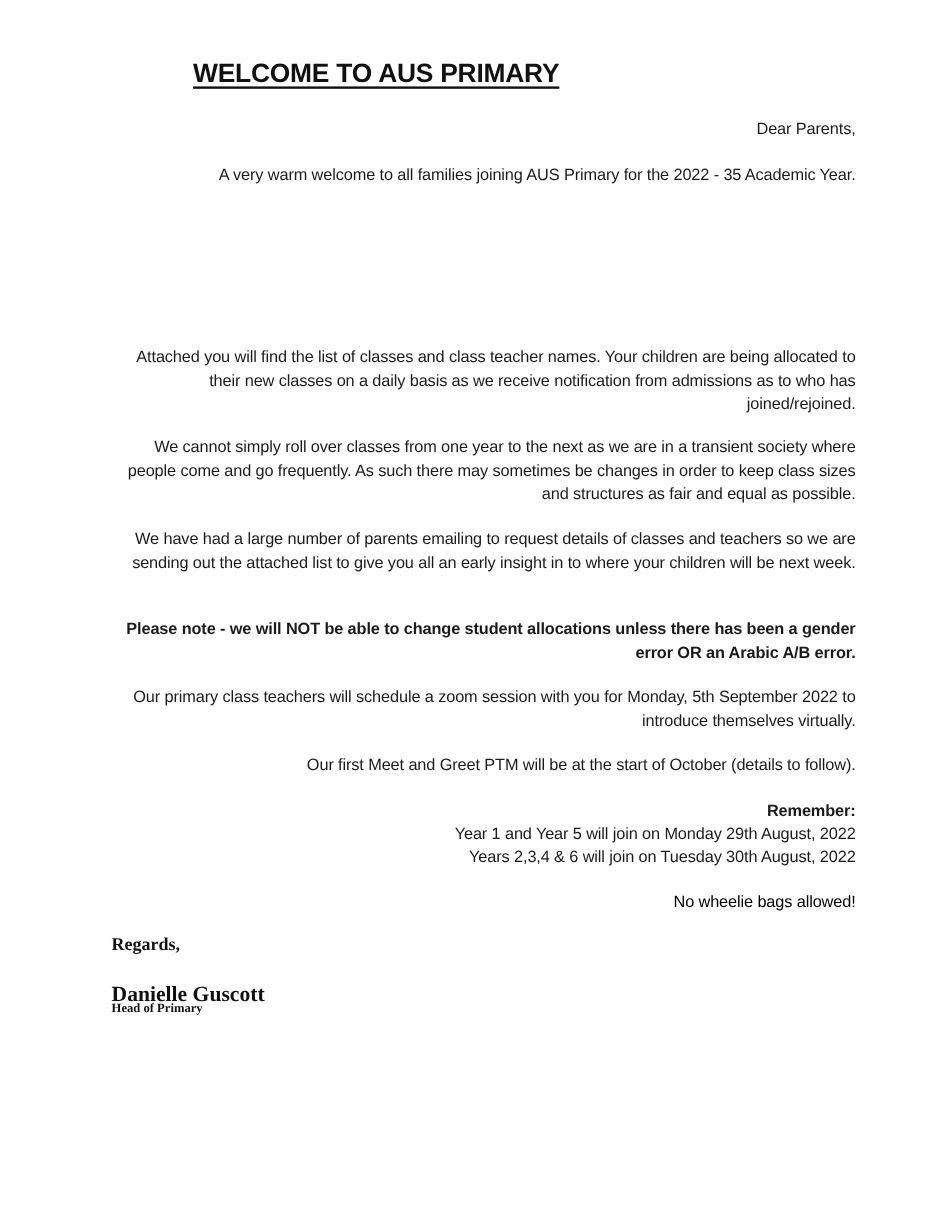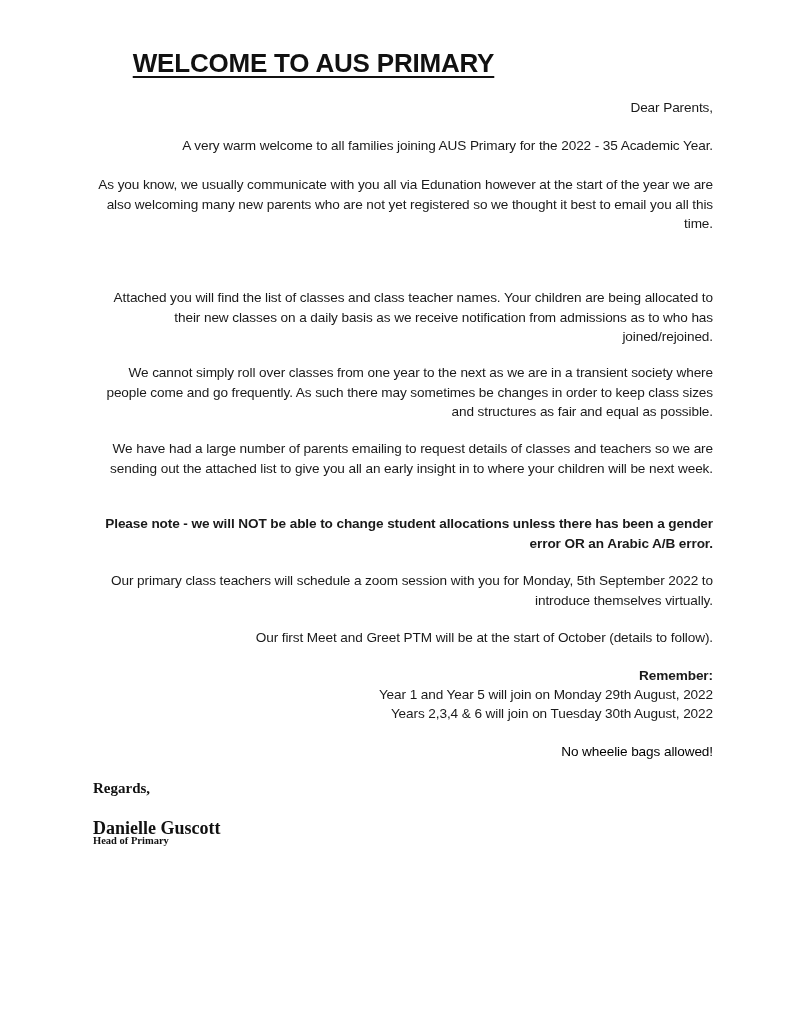--- a/index.html
+++ b/index.html
@@ -1,20 +1,20 @@
 <!DOCTYPE html>
 <html><head>
 <meta charset="utf-8">
 <style>
   html, body { margin: 0; padding: 0; background: #ffffff; }
   body { width: 791px; height: 1024px; position: relative; overflow: hidden; }
   .page { position: absolute; left: 0; top: 0; width: 791px; height: 1024px; background: #fff; color: #1a1a1a; }
   .title {
     position: absolute; left: 0; width: 627px; top: 48px; text-align: center;
-    font-family: "Liberation Sans", sans-serif; font-weight: bold; font-size: 26px;
+    font-family: "Liberation Sans", sans-serif; font-weight: bold; font-size: 22px;
     letter-spacing: -0.2px; text-decoration: underline; text-underline-offset: 4px; text-decoration-thickness: 2px;
     color: #111;
   }
   .body-text {
     position: absolute; left: 93px; width: 620px;
     font-family: "Liberation Sans", sans-serif; font-size: 13.6px; line-height: 19.5px; color: #1a1a1a;
     letter-spacing: -0.1px;
     text-align: right;
   }
   .bold { font-weight: bold; }
@@ -24,21 +24,20 @@
 </head>
 <body>
 
 <div class="page">
   <div class="title">WELCOME TO AUS PRIMARY</div>
 
   <div class="body-text" style="top:98px;">Dear Parents,</div>
 
   <div class="body-text" style="top:136px;">A very warm welcome to all families joining AUS Primary for the 2022 - 35 Academic Year.</div>
 
-  <div class="body-text" style="top:175px;">As you know, we usually communicate with you all via Edunation however at the start of the year we are also welcoming many new parents who are not yet registered so we thought it best to email you all this time.</div>
 
 
   <div class="body-text" style="top:288px;">Attached you will find the list of classes and class teacher names. Your children are being allocated to their new classes on a daily basis as we receive notification from admissions as to who has joined/rejoined.</div>
 
   <div class="body-text" style="top:363px;">We cannot simply roll over classes from one year to the next as we are in a transient society where people come and go frequently.  As such there may sometimes be changes in order to keep class sizes and structures as fair and equal as possible.</div>
 
   <div class="body-text" style="top:439px;">We have had a large number of parents emailing to request details of classes and teachers so we are sending out the attached list to give you all an early insight in to where your children will be next week.</div>
 
   <div class="body-text bold" style="top:514px;">Please note - we will NOT be able to change student allocations unless there has been a gender error OR an Arabic A/B error.</div>
 

